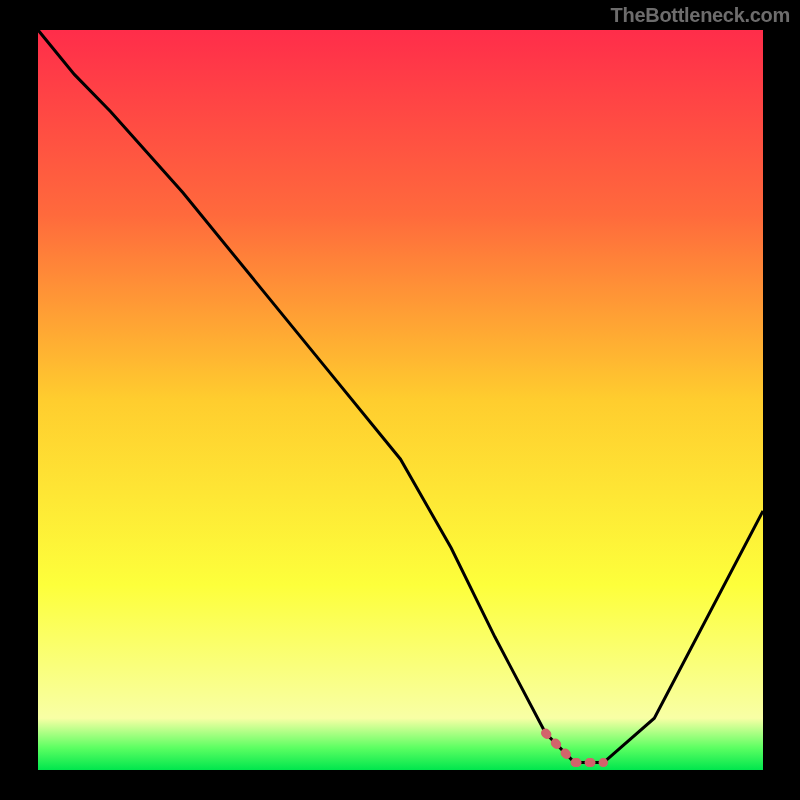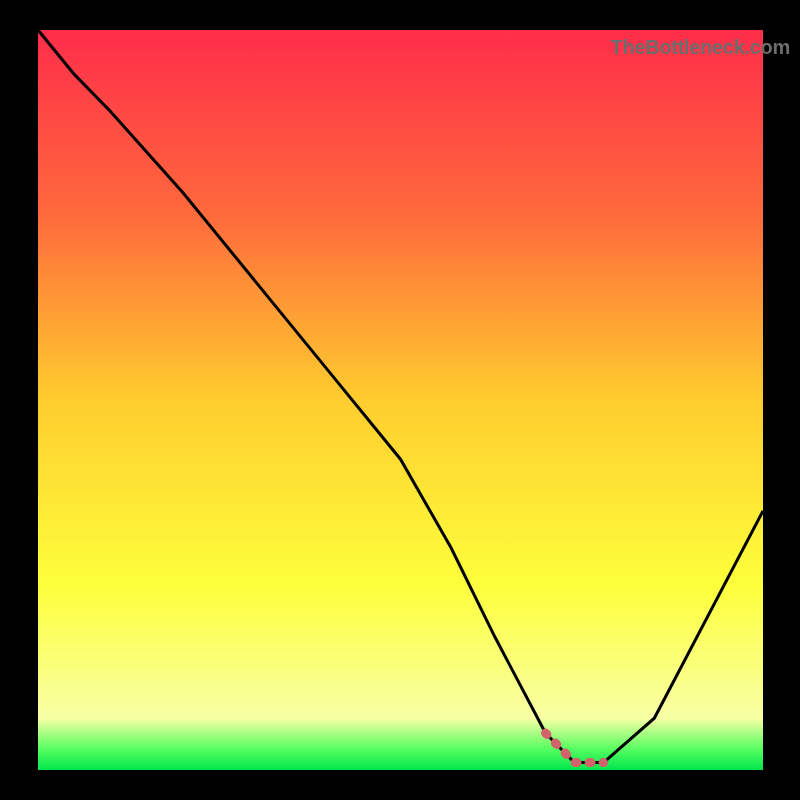--- a/index.html
+++ b/index.html
@@ -18,21 +18,20 @@
   .attribution {
     position: absolute;
     top: 4px;
     right: 10px;
     color: #6d6c6c;
     font-family: Arial, Helvetica, sans-serif;
     font-size: 20px;
     font-weight: bold;
     letter-spacing: -0.3px;
     z-index: 10;
-    margin-top: 32px;
   }
   svg {
     display: block;
   }
 </style>
 </head>
 <body>
 
 <div class="container">
   <div class="attribution">TheBottleneck.com</div>

